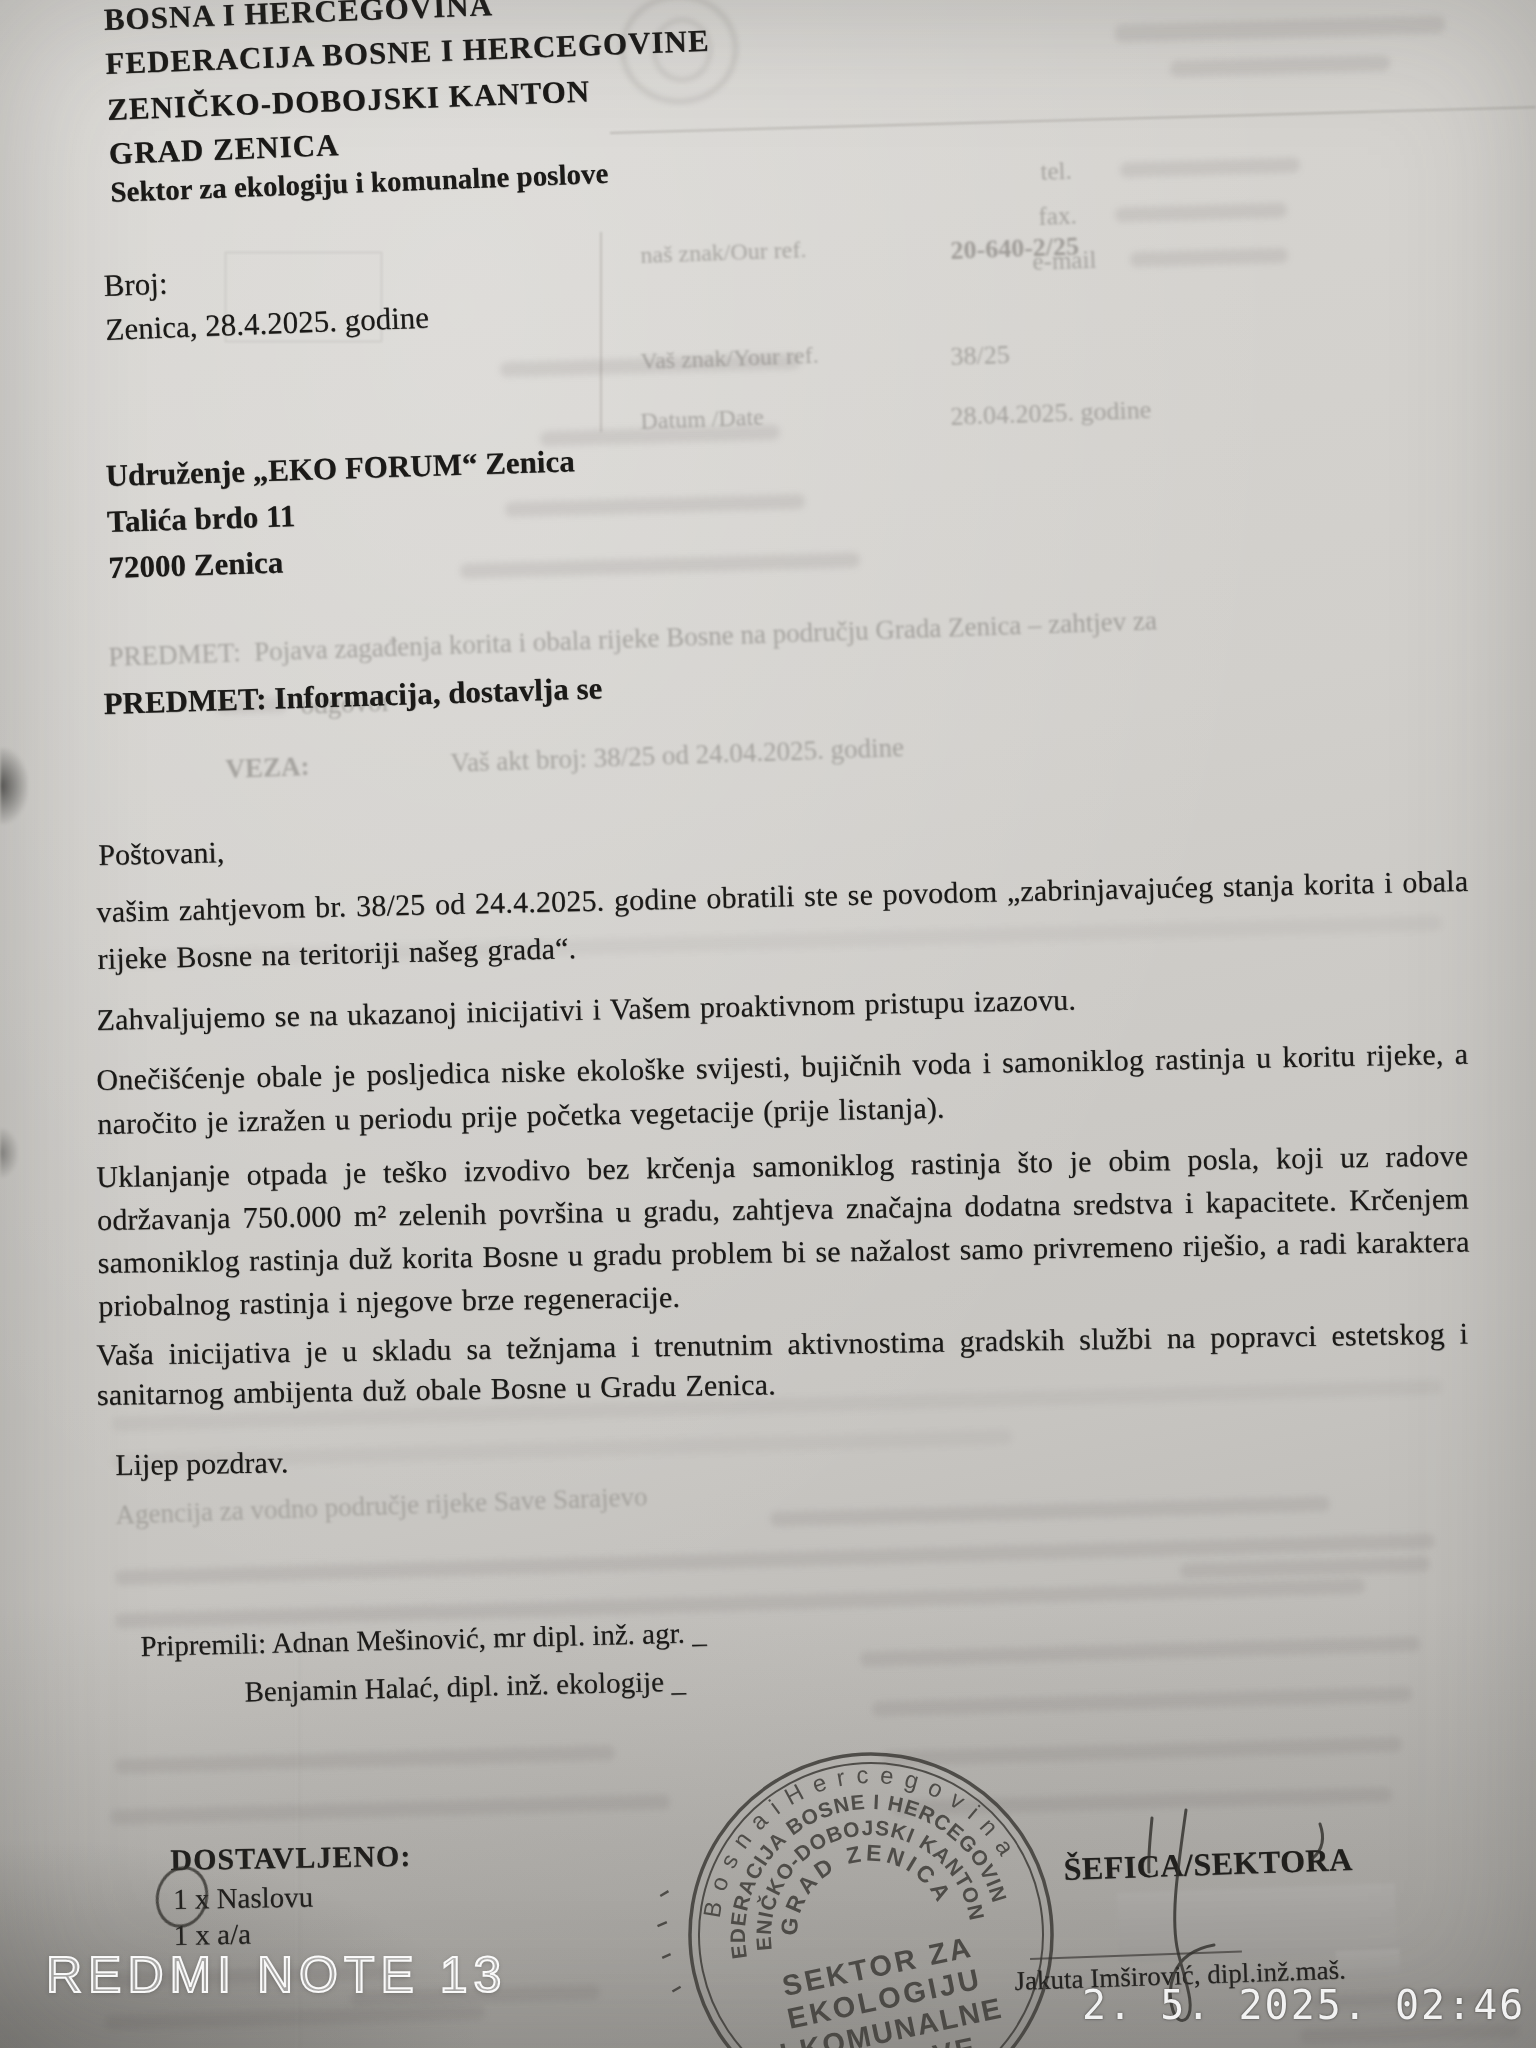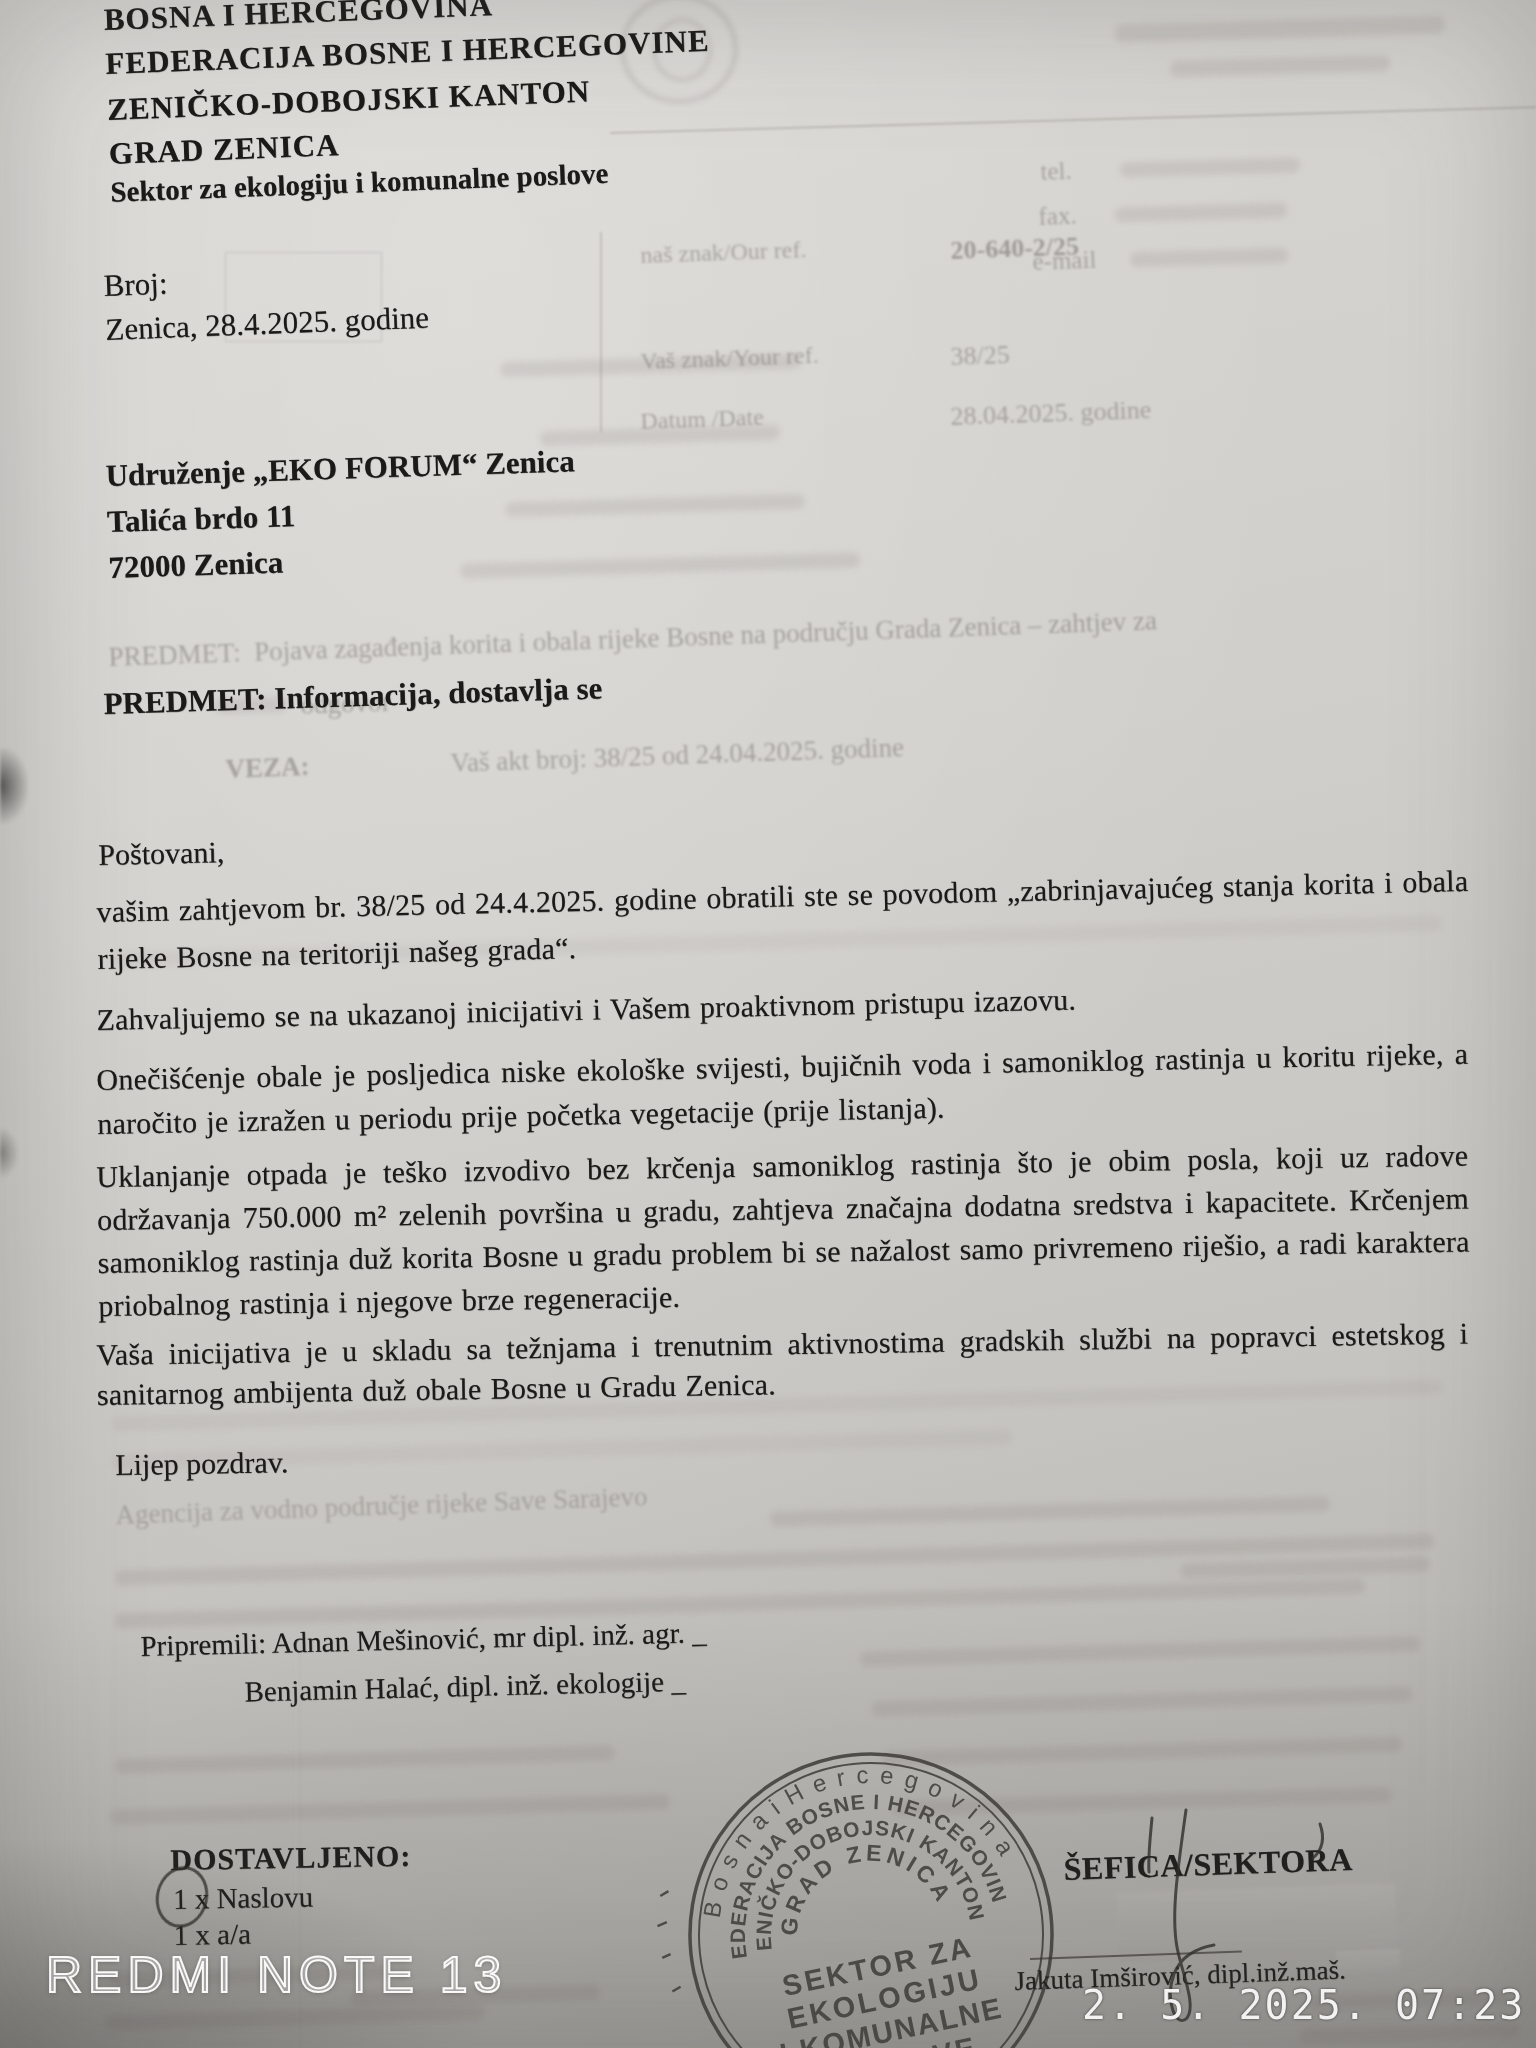--- a/index.html
+++ b/index.html
@@ -192,15 +192,15 @@
   </svg>
 
   <div class="blob" style="left:0;top:748px;width:28px;height:76px;"></div>
   <div class="blob" style="left:0;top:1128px;width:18px;height:50px;opacity:.6;"></div>
   <div class="crease-v" style="left:296px;top:1640px;height:408px;"></div>
   <div class="cornershade"></div>
   <div class="bottomshade"></div>
   <div class="vignette"></div>
 
   <div class="wm-camera" style="left:46px;top:1946px;">REDMI NOTE 13</div>
-  <div class="wm-date" style="left:1082px;top:1982px;">2. 5. 2025. 07:23</div>
+  <div class="wm-date" style="left:1082px;top:1982px;">2. 5. 2025. 02:46</div>
 
 </div>
 
 </body></html>

